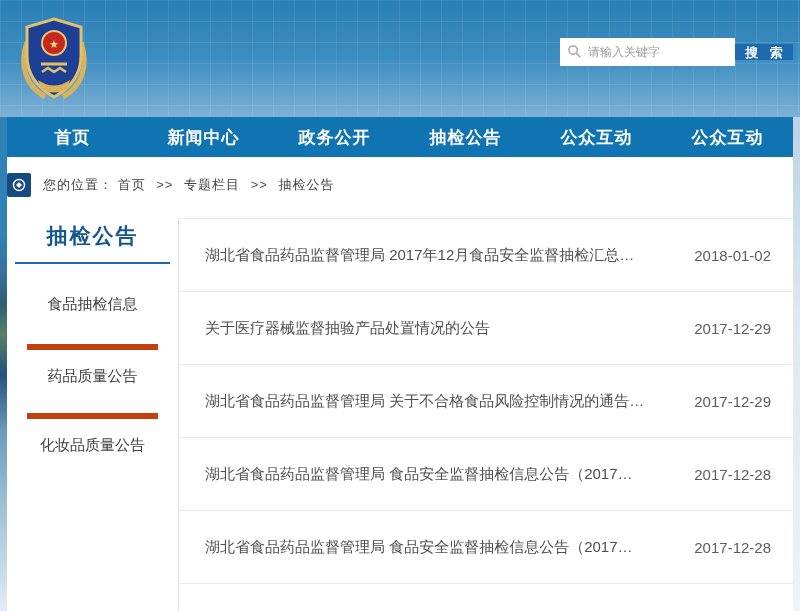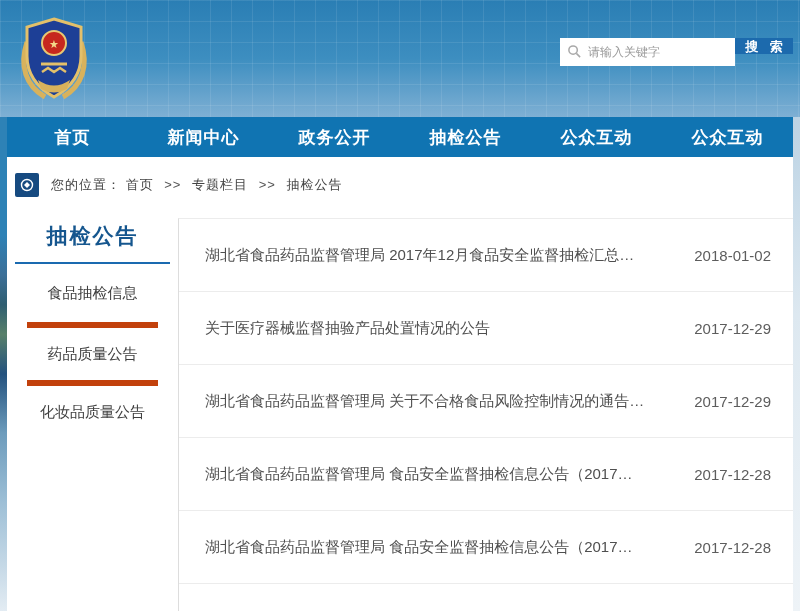--- a/index.html
+++ b/index.html
@@ -20,52 +20,52 @@
       linear-gradient(90deg, rgba(255,255,255,.09) 1px, transparent 1px),
       linear-gradient(180deg, rgba(255,255,255,.09) 1px, transparent 1px),
       linear-gradient(180deg,#2a7eb4 0%,#3d8ec0 50%,#7fb0d4 100%);
     background-size:21px 21px,21px 21px,100% 100%; }
   .brand { position:absolute; left:14px; top:14px; display:flex; align-items:center; }
   .emblem { width:80px; height:90px; margin-right:22px; }
   .titles .cn { color:#fff; font-size:28px; font-weight:bold; letter-spacing:2px;
     text-shadow:0 2px 3px rgba(10,50,90,.35); line-height:1.2; }
   .titles .en { margin-top:8px; color:#eaf4fb; font-size:11px; letter-spacing:3.6px; }
 
-  .searchbar { position:absolute; right:7px; top:38px; display:flex; align-items:flex-start; height:28px; }
+  .searchbar { position:absolute; right:7px; top:38px; display:flex; align-items:center; height:28px; }
   .search-input-wrap { position:relative; }
   .search-input { width:175px; height:28px; border:none; outline:none; background:#fff;
     padding:0 6px 0 28px; font-size:12px; color:#333; }
   .search-input::placeholder { color:#9a9a9a; }
   .mag { position:absolute; left:7px; top:6px; width:15px; height:15px; }
   .search-btn { width:58px; height:16px; border:none; background:#1c6aad; color:#fff;
     font-size:13px; font-weight:bold; letter-spacing:4px; padding-left:4px; cursor:pointer; }
 
   
   .nav { position:absolute; left:7px; top:117px; width:786px; height:40px;
     background:#1074b2; display:flex; }
   .nav a { flex:1; display:flex; align-items:center; justify-content:center;
     color:#fff; font-size:17px; font-weight:bold; text-decoration:none; letter-spacing:1px; }
 
   
   .page { position:absolute; left:7px; top:157px; width:786px; height:454px; background:#fff; }
 
-  .crumb { height:55px; display:flex; align-items:center; padding-left:8px; }
+  .crumb { height:55px; display:flex; align-items:center; }
   .crumb-icon { width:24px; height:24px; background:#164a80; border-radius:2px;
     display:flex; align-items:center; justify-content:center; margin-right:12px; }
   .crumb-text { font-size:13px; color:#444; letter-spacing:1px; }
   .crumb-text a { color:#444; text-decoration:none; }
   .crumb-sep { margin:0 6px; color:#555; }
 
   .content { display:flex; min-height:399px; }
 
   .sidebar { width:171px; padding-top:10px; }
   .side-title { text-align:center; font-size:21px; font-weight:bold; color:#15568e;
     letter-spacing:2px; padding-bottom:12px; border-bottom:2px solid #1a6ab0; margin:0 8px; }
   .side-item { height:58px; display:flex; align-items:center; justify-content:center;
-    font-size:15px; color:#3f3f3f; text-decoration:none; margin:0 20px; }
+    font-size:15px; color:#3f3f3f; text-decoration:none; margin:11px 20px; }
   .side-item + .side-item { border-top:6px solid #c2410c; }
 
   .list { flex:1; border-left:1px solid #ddd; border-top:1px solid #ececec; margin-top:6px; }
   .row { height:73px; display:flex; align-items:center; justify-content:space-between;
     border-bottom:1px solid #ececec; padding:0 22px 0 26px; }
   .row a { font-size:15px; color:#4f4f4f; text-decoration:none; white-space:nowrap;
     overflow:hidden; text-overflow:ellipsis; max-width:440px; }
   .row .date { font-size:15px; color:#5d5d5d; margin-left:24px; }
 </style>
 </head>

